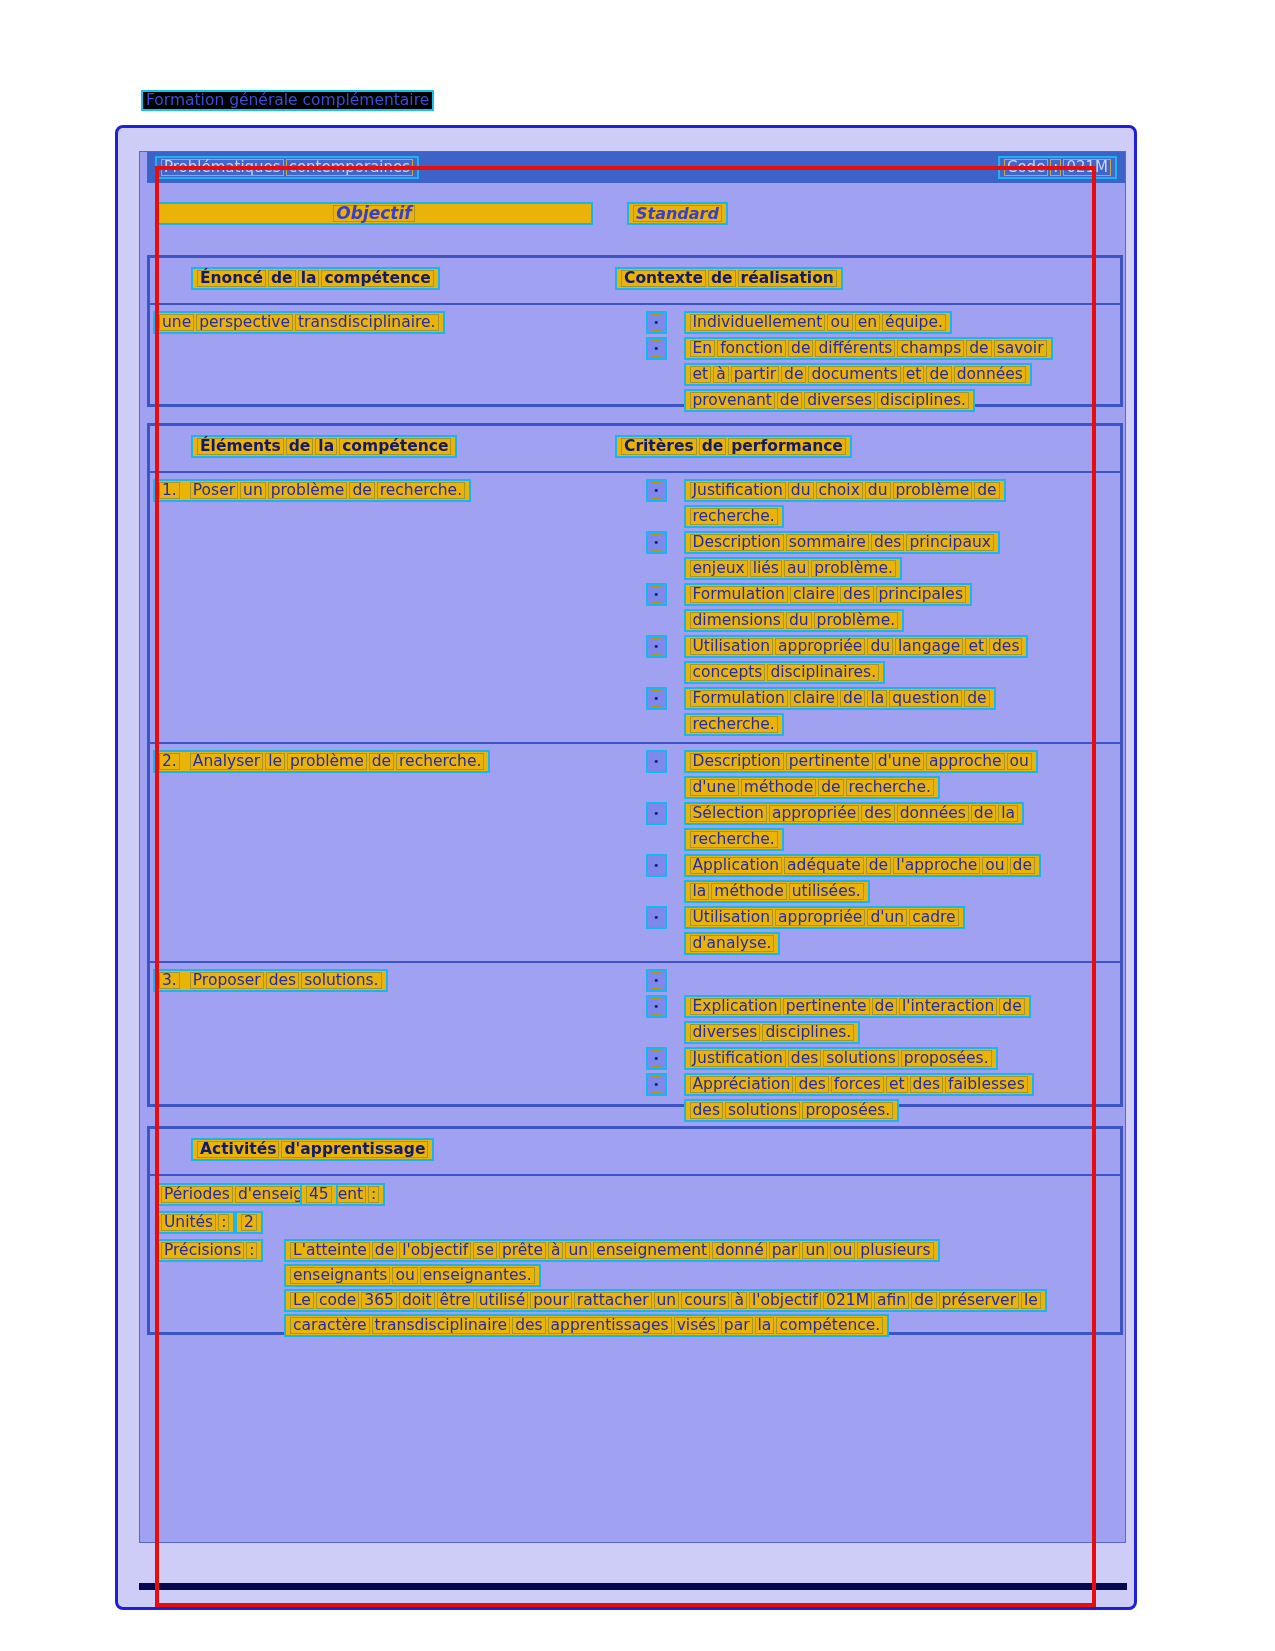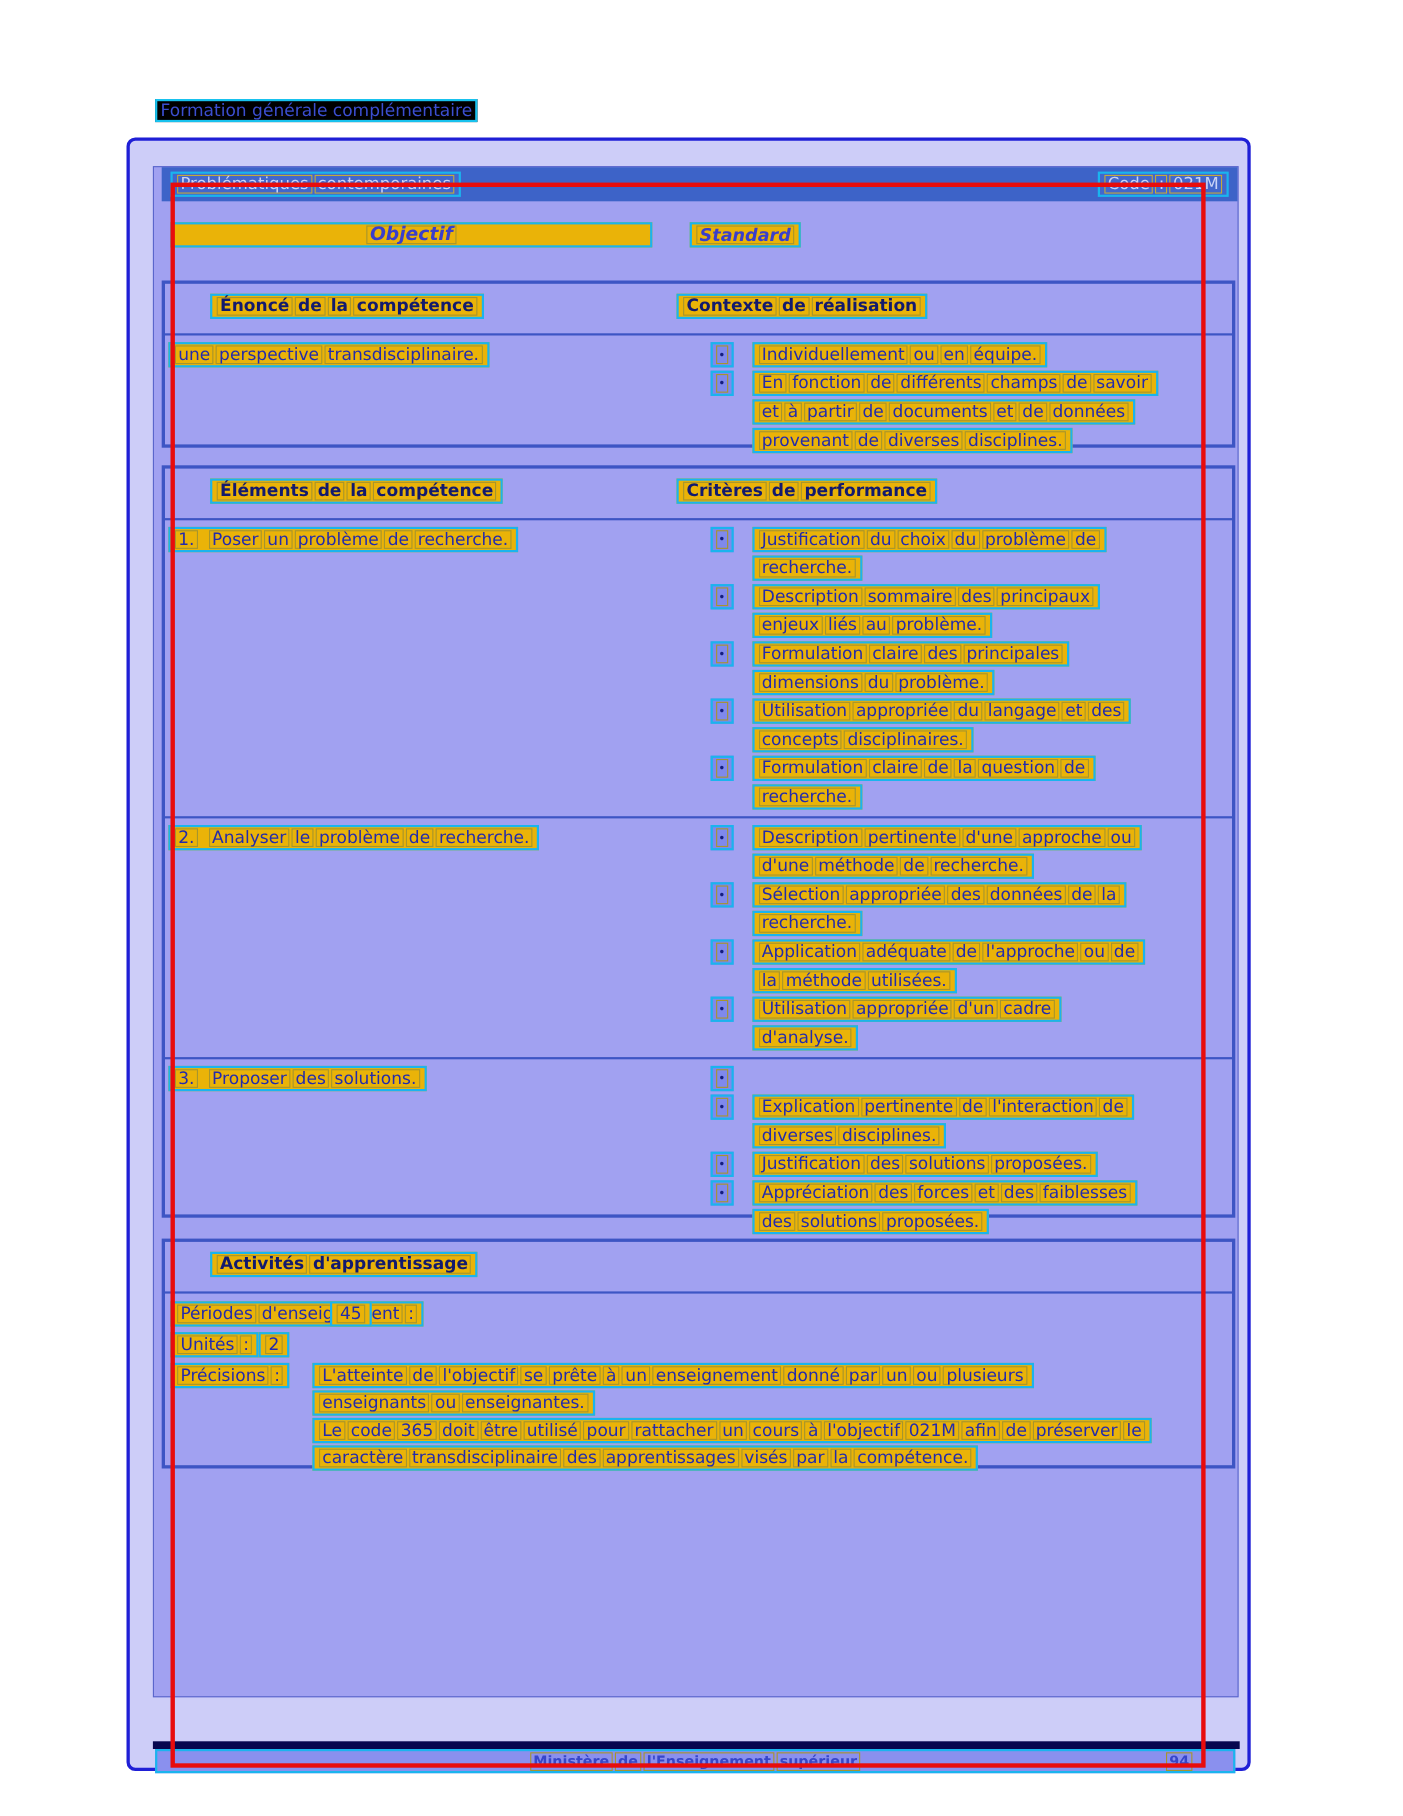--- a/index.html
+++ b/index.html
@@ -258,22 +258,18 @@
           <span class="ocr-line t3abs" style="left:85px;top:35px;"><span class="w">2</span></span>
           <span class="ocr-line t3abs" style="left:5px;top:63px;"><span class="w">Précisions</span><span class="w">:</span></span>
           <span class="ocr-line t3abs" style="left:134px;top:63px;"><span class="w">L'atteinte</span><span class="w">de</span><span class="w">l'objectif</span><span class="w">se</span><span class="w">prête</span><span class="w">à</span><span class="w">un</span><span class="w">enseignement</span><span class="w">donné</span><span class="w">par</span><span class="w">un</span><span class="w">ou</span><span class="w">plusieurs</span></span>
           <span class="ocr-line t3abs" style="left:134px;top:88px;"><span class="w">enseignants</span><span class="w">ou</span><span class="w">enseignantes.</span></span>
           <span class="ocr-line t3abs" style="left:134px;top:113px;"><span class="w">Le</span><span class="w">code</span><span class="w">365</span><span class="w">doit</span><span class="w">être</span><span class="w">utilisé</span><span class="w">pour</span><span class="w">rattacher</span><span class="w">un</span><span class="w">cours</span><span class="w">à</span><span class="w">l'objectif</span><span class="w">021M</span><span class="w">afin</span><span class="w">de</span><span class="w">préserver</span><span class="w">le</span></span>
           <span class="ocr-line t3abs" style="left:134px;top:138px;"><span class="w">caractère</span><span class="w">transdisciplinaire</span><span class="w">des</span><span class="w">apprentissages</span><span class="w">visés</span><span class="w">par</span><span class="w">la</span><span class="w">compétence.</span></span>
         </div>
       </div>
 
       <div class="rule"></div>
-      <div class="ocr-line footer-line">
-        <span><span class="w">Ministère</span><span class="w">de</span><span class="w">l'Enseignement</span><span class="w">supérieur</span></span>
-        <span class="pagenum"><span class="w">94</span></span>
-      </div>
 
     </div>
   </div>
 
   <div class="redbox"></div>
 </div>
 
 </body></html>

